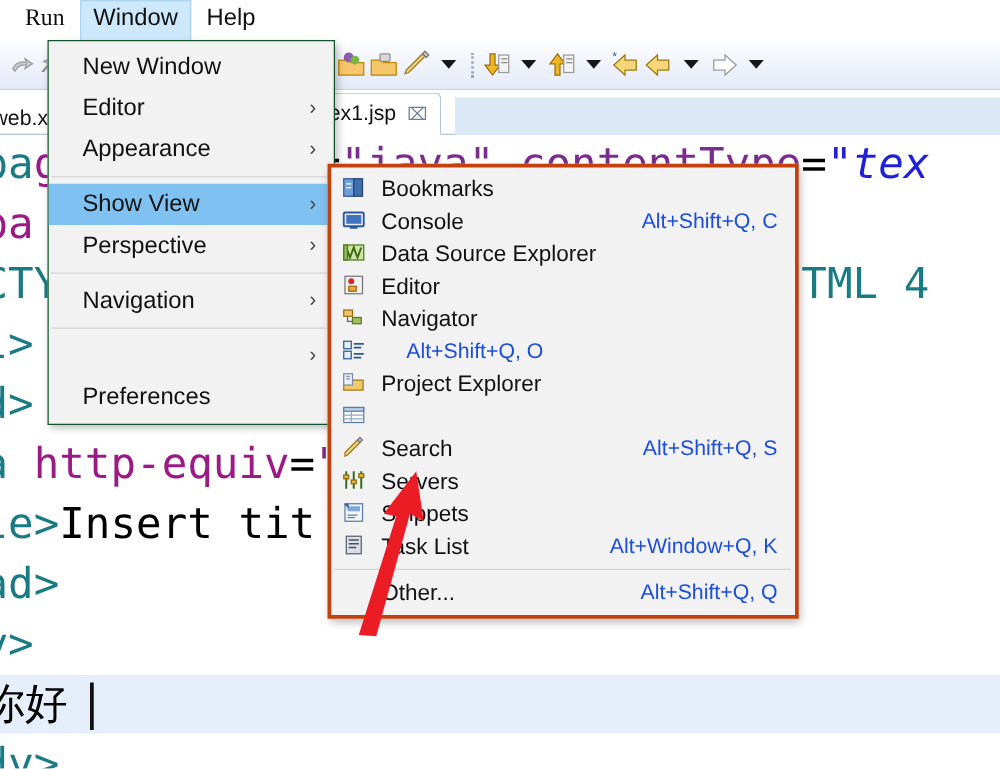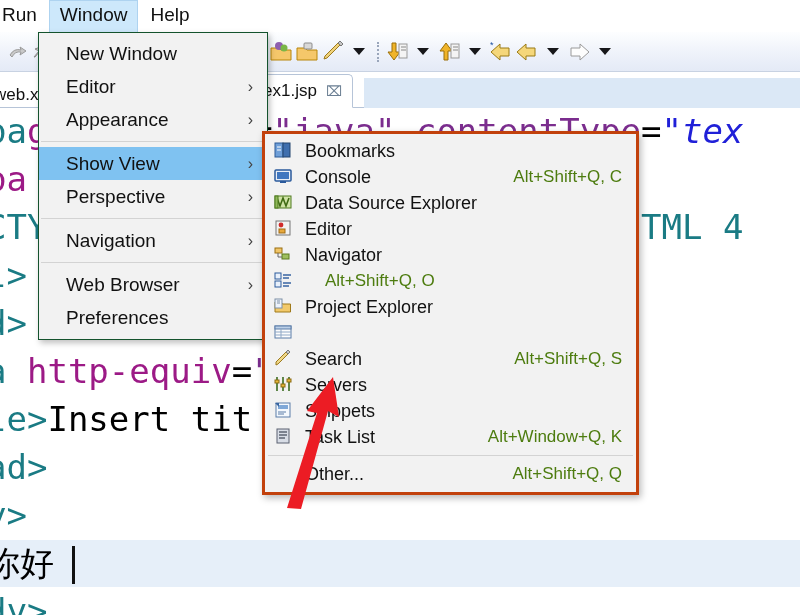--- a/index.html
+++ b/index.html
@@ -24,21 +24,21 @@
     background: #ffffff;
     display: flex; align-items: center;
   }
   .mb-item {
     font-size: 19px; color: #101010;
     padding: 3px 10px 5px 10px;
     margin-right: 2px;
     line-height: 24px;
     white-space: nowrap;
   }
-  .mb-item.first { padding-left: 2px; }
+  .mb-item.first { padding-left: 20px; font-family: Liberation Serif, serif; }
   .mb-item.active {
     background: #cde8fb;
     border: 1px solid #aed3f0;
     border-bottom: none;
     padding-top: 2px;
   }
 
   
   #toolbar {
     position: absolute; left: 0; top: 32px;
@@ -163,21 +163,21 @@
     padding: 0 14px 0 8px;
     font-size: 18px; color: #111;
     position: relative;
     white-space: nowrap;
   }
   .sv-ico {
     width: 22px; height: 20px; flex: none;
     margin-right: 10px; position: relative;
   }
   .sv-label { flex: 1 1 auto; }
-  .sv-accel { font-size: 17px; color: #4d7c0f; padding-left: 20px; }
+  .sv-accel { font-size: 17px; color: #1d4ed8; padding-left: 20px; }
   .sv-sep { height: 1px; background: #d3d3d3; margin: 5px 3px; }
 
   
   #red-arrow {
     position: absolute; left: 265px; top: 365px;
     width: 120px; height: 145px;
     pointer-events: none;
   }
 </style>
 </head>
@@ -317,21 +317,20 @@
       <span>Perspective</span>
       <span class="wm-arrow">›</span>
     </div>
     <div class="wm-sep"></div>
     <div class="wm-item">
       <span>Navigation</span>
       <span class="wm-arrow">›</span>
     </div>
     <div class="wm-sep"></div>
     <div class="wm-item">
-      <span>Web Browser</span>
       <span class="wm-arrow">›</span>
     </div>
     <div class="wm-item">
       <span>Preferences</span>
     </div>
   </div>
 
   <div id="showview-menu">
       <div class="sv-item">
         <span class="sv-ico"><svg width="20" height="18" viewBox="0 0 20 18">

